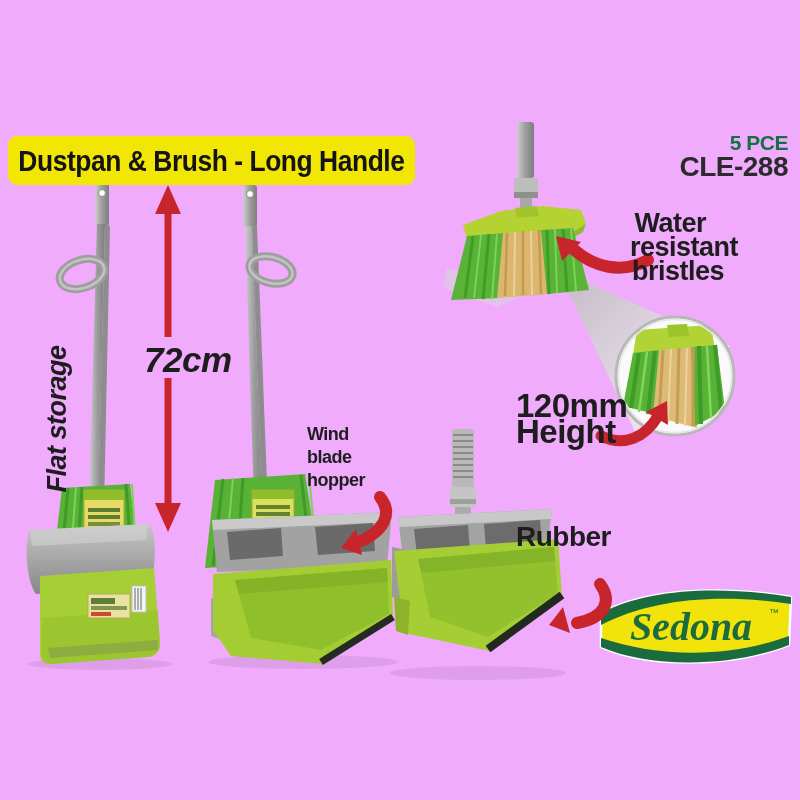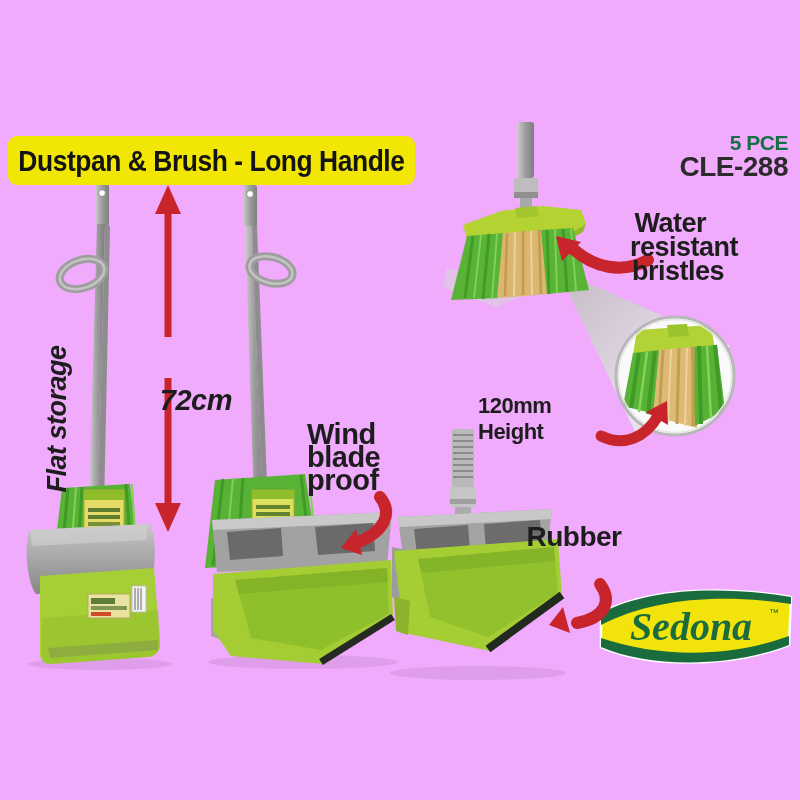--- a/index.html
+++ b/index.html
@@ -25,27 +25,27 @@
   
   .codes{position:absolute;right:12px;top:132px;text-align:right;z-index:6;line-height:1.02;}
   .codes .pieces{font-size:21px;font-weight:bold;color:var(--brand-green,#156f45);letter-spacing:-0.5px;}
   .codes .code{font-size:28px;font-weight:bold;color:#2b2b2b;letter-spacing:-0.5px;}
 
   
   .callout{position:absolute;font-weight:bold;color:#1d1d1d;letter-spacing:-0.5px;}
   .callout span{display:block;}
   .flat{left:57px;top:419px;transform:translate(-50%,-50%) rotate(-90deg);
         font-size:27px;font-style:italic;white-space:nowrap;}
-  .len{left:144px;top:340px;width:88px;text-align:right;font-size:29px;font-style:italic;margin-top:44px;}
+  .len{left:144px;top:340px;width:88px;text-align:left;font-size:35px;font-style:italic;}
   .water{top:211px;right:62px;text-align:right;font-size:27px;line-height:24px;}
   .water .l1{margin-right:32px;}
   .water .l3{margin-right:12px;text-align:center;}
-  .wind{left:307px;top:423px;font-size:29px;line-height:23px;}
-  .height{left:478px;top:393px;font-size:22px;line-height:26px;}
-  .blade{left:516px;top:522px;width:116px;text-align:center;font-size:28px;line-height:29px;}
+  .wind{left:307px;top:423px;font-size:18px;line-height:23px;}
+  .height{left:516px;top:393px;font-size:33px;line-height:26px;}
+  .blade{left:516px;top:522px;width:116px;font-size:28px;line-height:29px;}
 
   .arrow-fill{fill:var(--accent-red,#c7242c);}
   .arrow-stroke{stroke:var(--accent-red,#c7242c);fill:none;stroke-linecap:round;}
 </style>
 </head>
 <body>
 
 <div class="stage">
 
   <svg class="beam" width="800" height="800" viewBox="0 0 800 800">
@@ -289,21 +289,21 @@
   </div>
   <div class="callout len txt">72cm</div>
   <div class="callout water txt">
     <span class="l1">Water</span>
     <span class="l2">resistant</span>
     <span class="l3">bristles</span>
   </div>
   <div class="callout wind txt">
     <span>Wind</span>
     <span>blade</span>
-    <span>proof</span>
+    <span>hopper</span>
   </div>
   <div class="callout height txt">
     <span>120mm</span>
     <span>Height</span>
   </div>
   <div class="callout blade txt">
     <span>Rubber</span>
   </div>
 
   <svg class="logo" width="198" height="88" viewBox="0 0 198 88">

